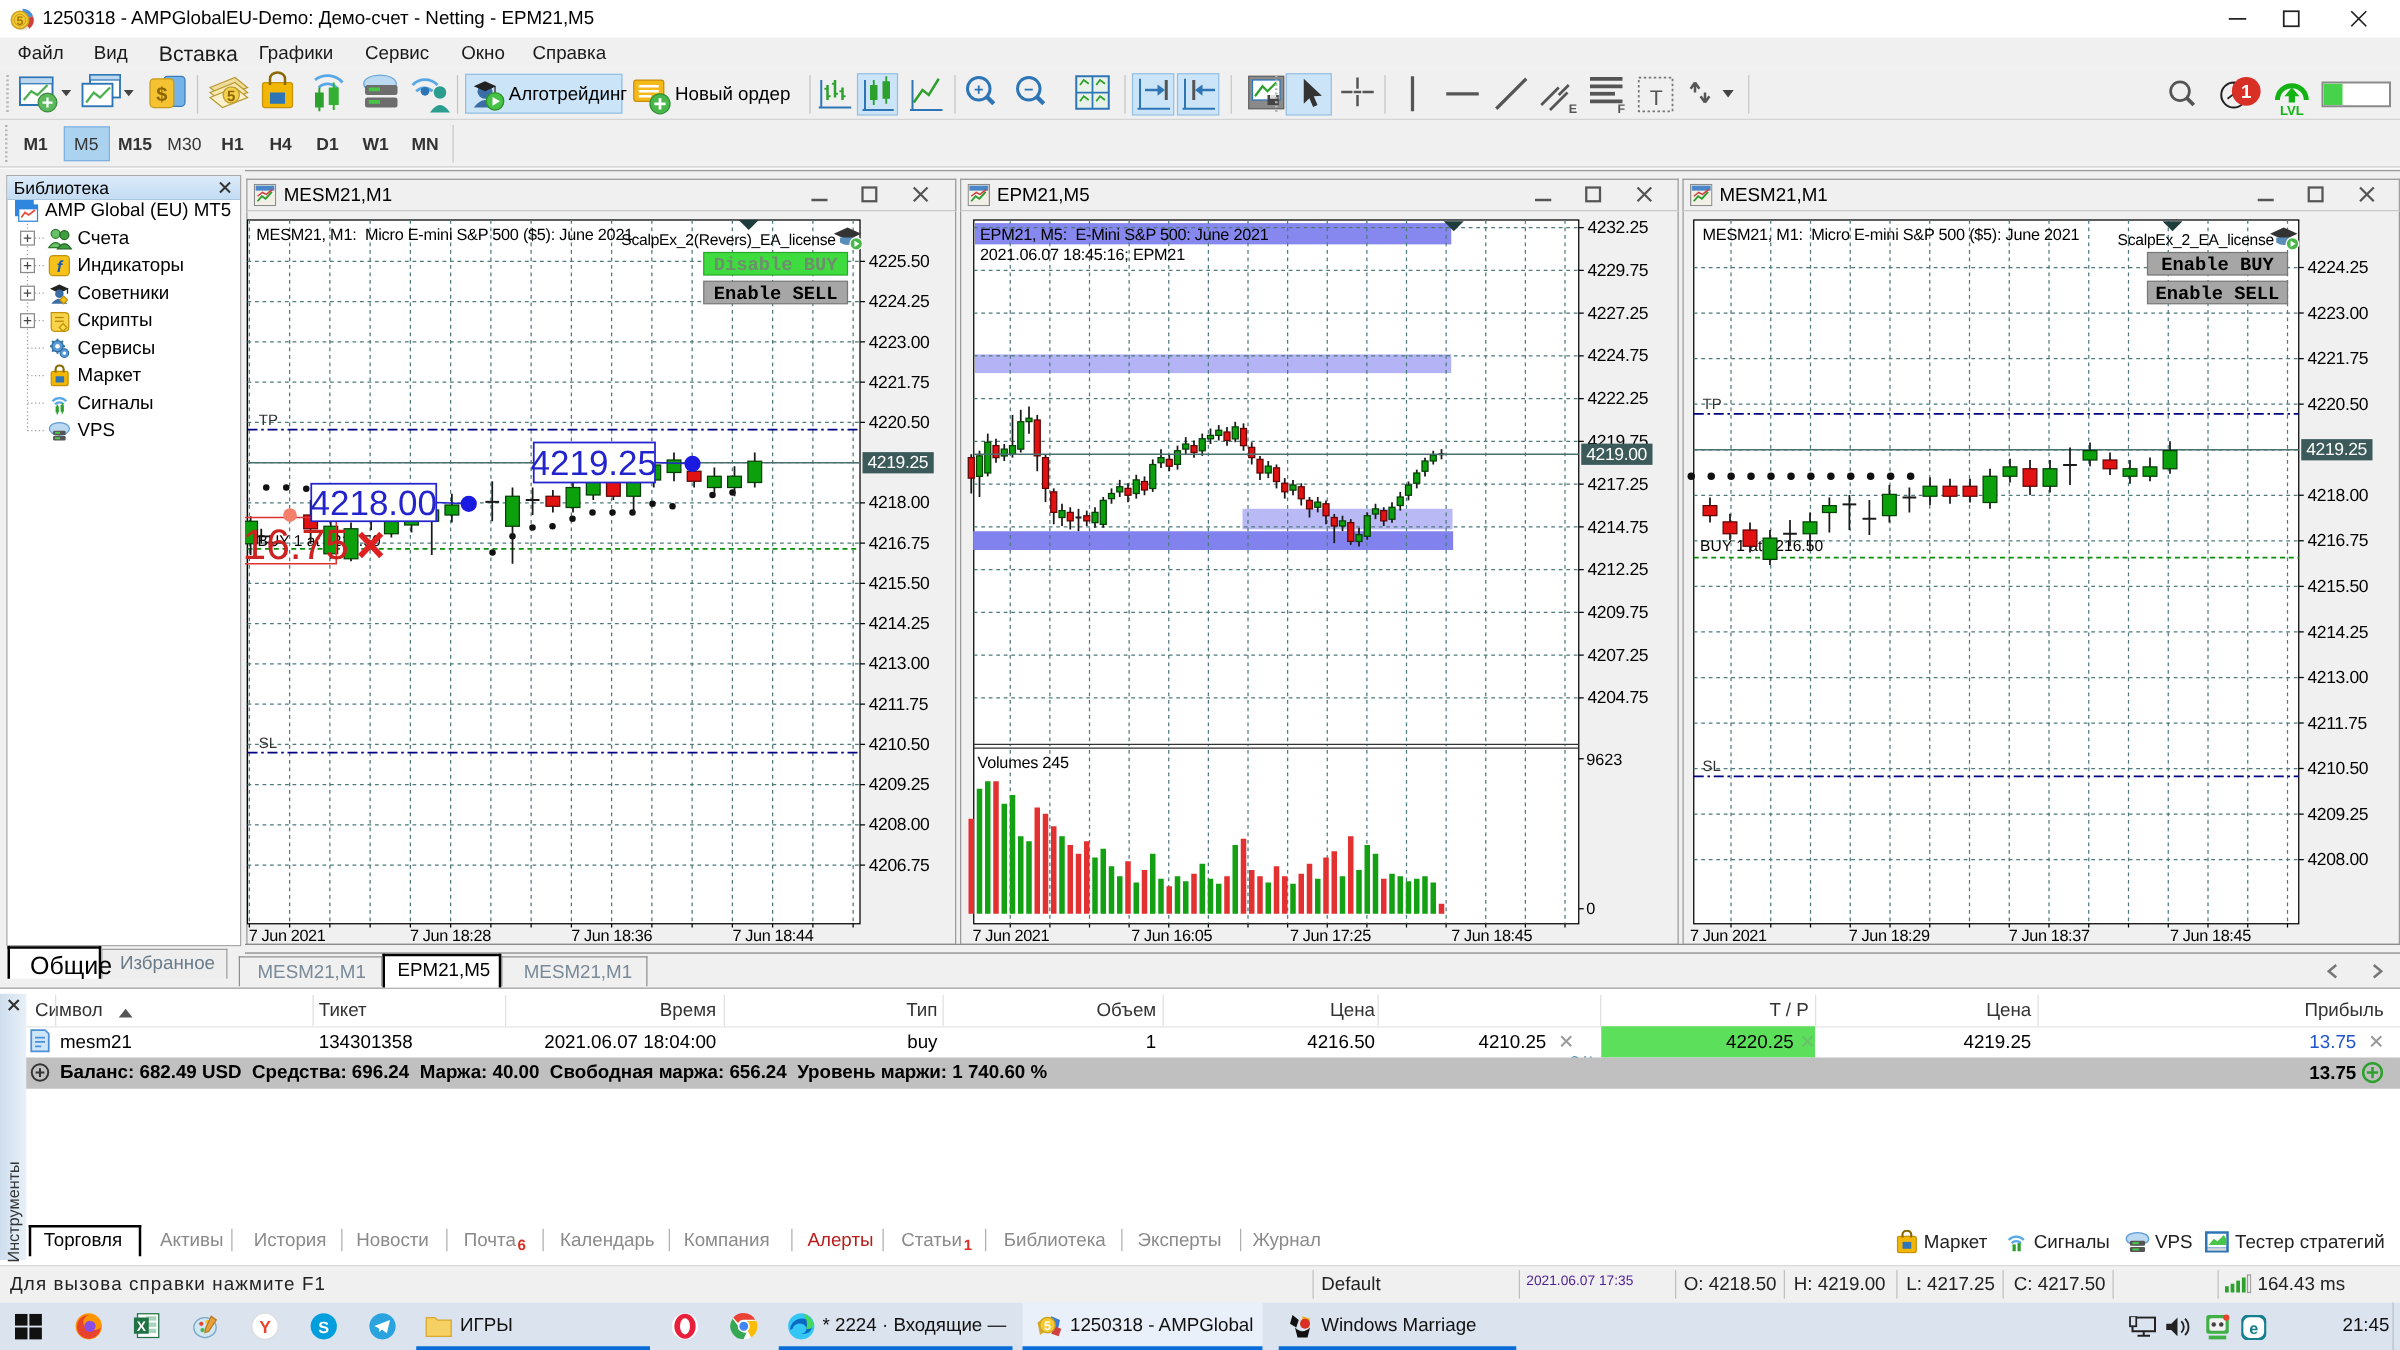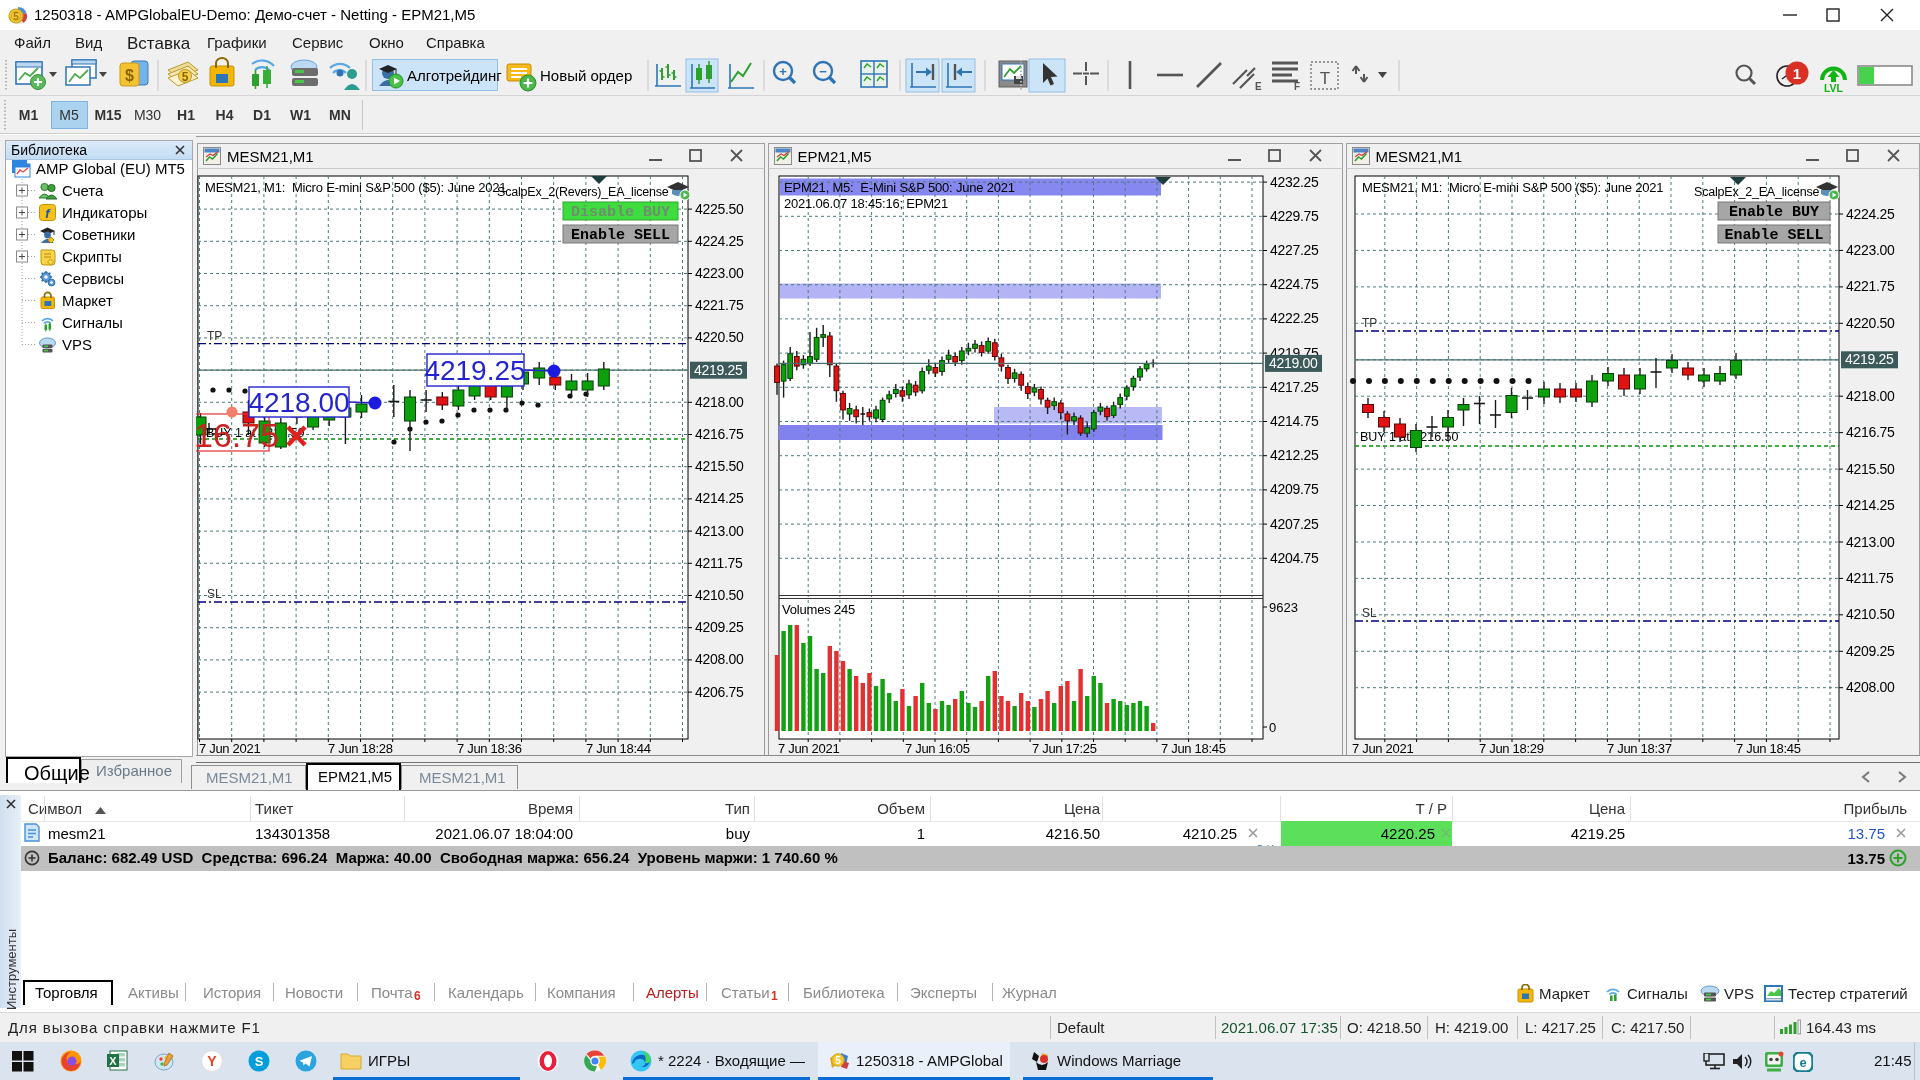--- a/index.html
+++ b/index.html
@@ -1089,21 +1089,21 @@
 <div class="abs txt" style="left:8px;top:1019px;font-size:15px;letter-spacing:0.9px;color:#222">Для вызова справки нажмите F1</div>
 <div class="abs" style="left:1050px;top:1016px;width:1px;height:23px;background:#c0c0c0"></div>
 <div class="abs" style="left:1215px;top:1016px;width:1px;height:23px;background:#c0c0c0"></div>
 <div class="abs" style="left:1340px;top:1016px;width:1px;height:23px;background:#c0c0c0"></div>
 <div class="abs" style="left:1427px;top:1016px;width:1px;height:23px;background:#c0c0c0"></div>
 <div class="abs" style="left:1517px;top:1016px;width:1px;height:23px;background:#c0c0c0"></div>
 <div class="abs" style="left:1602px;top:1016px;width:1px;height:23px;background:#c0c0c0"></div>
 <div class="abs" style="left:1690px;top:1016px;width:1px;height:23px;background:#c0c0c0"></div>
 <div class="abs" style="left:1774px;top:1016px;width:1px;height:23px;background:#c0c0c0"></div>
 <div class="abs txt" style="left:1057px;top:1019px;font-size:15px;color:#222">Default</div>
-<div class="abs txt" style="left:1221px;top:1019px;font-size:15px;color:#14532d">2021.06.07 17:35</div>
+<div class="abs txt" style="left:1221px;top:1019px;font-size:11px;color:#4c1d95">2021.06.07 17:35</div>
 <div class="abs txt" style="left:1347px;top:1019px;font-size:15px;color:#222">O: 4218.50</div>
 <div class="abs txt" style="left:1435px;top:1019px;font-size:15px;color:#222">H: 4219.00</div>
 <div class="abs txt" style="left:1525px;top:1019px;font-size:15px;color:#222">L: 4217.25</div>
 <div class="abs txt" style="left:1611px;top:1019px;font-size:15px;color:#222">C: 4217.50</div>
 <svg class="abs" style="left:1779px;top:1019px" width="22" height="16" viewBox="0 0 22 16">
     <rect x="1" y="10" width="3" height="5" fill="#2da02d"></rect>
     <rect x="5.5" y="8" width="3" height="7" fill="#2da02d"></rect>
     <rect x="10" y="5.5" width="3" height="9.5" fill="#2da02d"></rect>
     <rect x="14.5" y="3" width="3" height="12" fill="#2da02d"></rect>
     <rect x="19" y="1" width="2.6" height="14" fill="none" stroke="#999"></rect>

